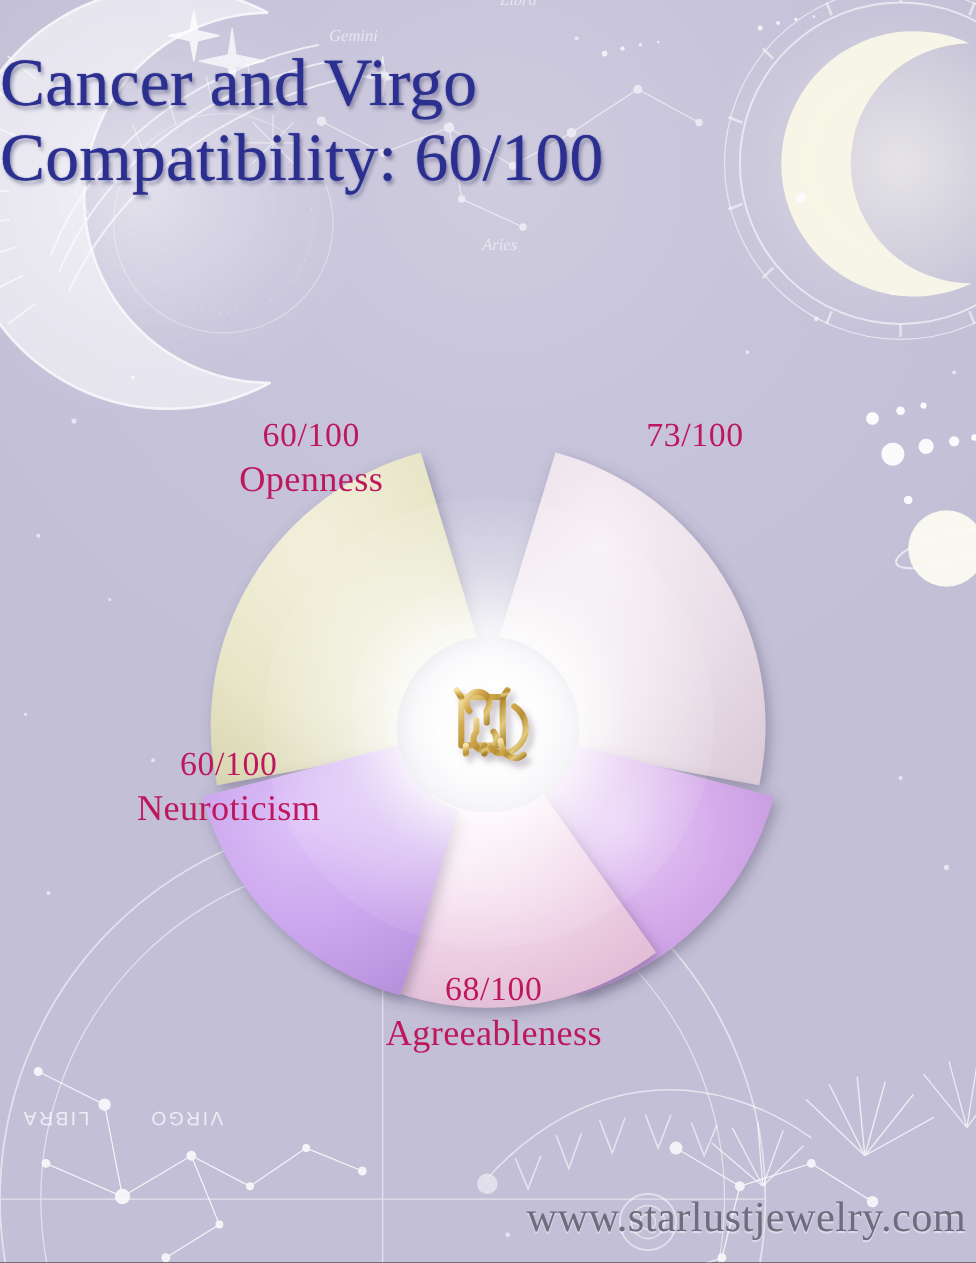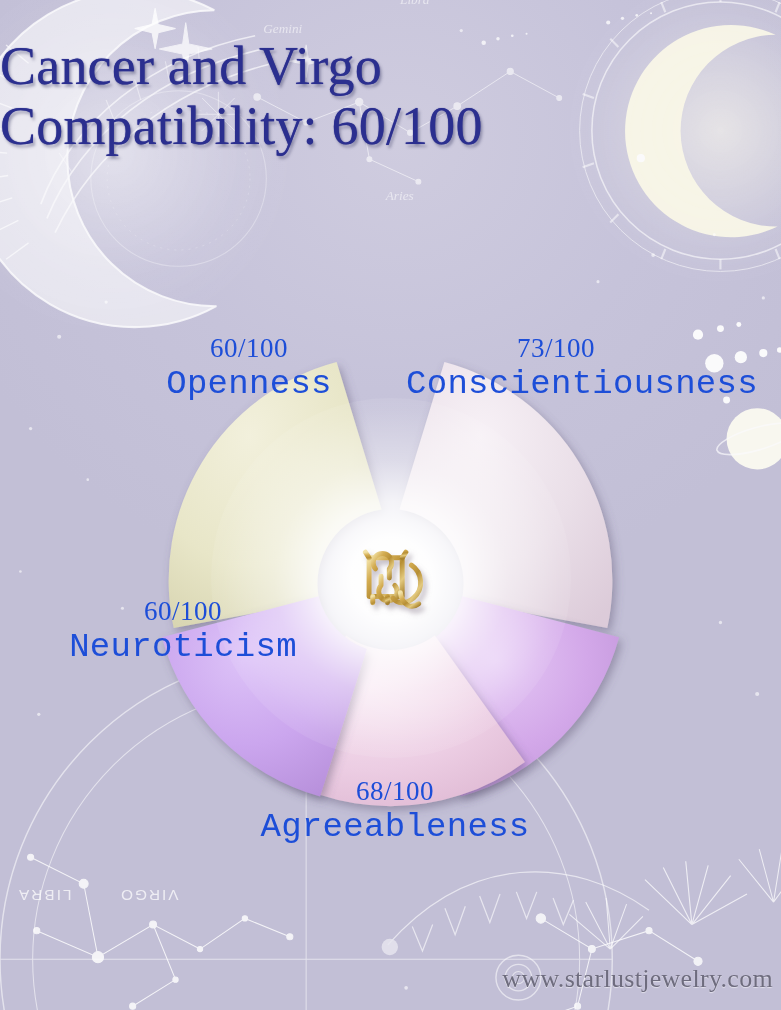--- a/index.html
+++ b/index.html
@@ -91,36 +91,35 @@
         rgba(255,255,255,0.12) 66%,
         rgba(255,255,255,0) 80%);
     z-index: 5;
     pointer-events: none;
   }
 
   
   .slice-label {
     position: absolute;
     text-align: center;
-    color: #1d4ed8;
+    color: #be185d;
     font-family: "Liberation Serif", serif;
     z-index: 7;
     pointer-events: none;
     white-space: nowrap;
   }
   .slice-score {
     font-size: 27px;
     line-height: 36px;
     letter-spacing: 0.5px;
   }
   .slice-trait {
-    font-size: 34px;
+    font-size: 29px;
     line-height: 36px;
     letter-spacing: 0.3px;
-    font-family: Liberation Mono, monospace;
   }
 
   
   .lbl-openness          { left: 106px; top: 115px;  width: 230px; }
   .lbl-conscientiousness { left: 378px; top: 115px;  width: 300px; }
   .lbl-extraversion      { left: 452px; top: 378px;  width: 230px; }
   .lbl-agreeableness     { left: 232px; top: 558px;  width: 270px; }
   .lbl-neuroticism       { left: 40px;  top: 378px;  width: 230px; }
 
   
@@ -136,21 +135,21 @@
   }
   .emblem svg { width: 100%; height: 100%; overflow: visible; }
 
   
   .footer-url {
     position: absolute;
     right: 24px;
     bottom: 16px;
     color: #6e6c7e;
     font-family: "Liberation Serif", serif;
-    font-size: 26px;
+    font-size: 34px;
     letter-spacing: 0.3px;
     z-index: 9;
     text-shadow: 0 1px 1px rgba(255,255,255,0.55);
   }
 </style>
 </head>
 <body>
 
 <div id="poster">
 
@@ -488,21 +487,20 @@
       </svg>
     </div>
 
     <div class="slice-label lbl-openness">
       <div class="slice-score">60/100</div>
       <div class="slice-trait">Openness</div>
     </div>
 
     <div class="slice-label lbl-conscientiousness">
       <div class="slice-score">73/100</div>
-      <div class="slice-trait">Conscientiousness</div>
     </div>
 
 
     <div class="slice-label lbl-agreeableness">
       <div class="slice-score">68/100</div>
       <div class="slice-trait">Agreeableness</div>
     </div>
 
     <div class="slice-label lbl-neuroticism">
       <div class="slice-score">60/100</div>

